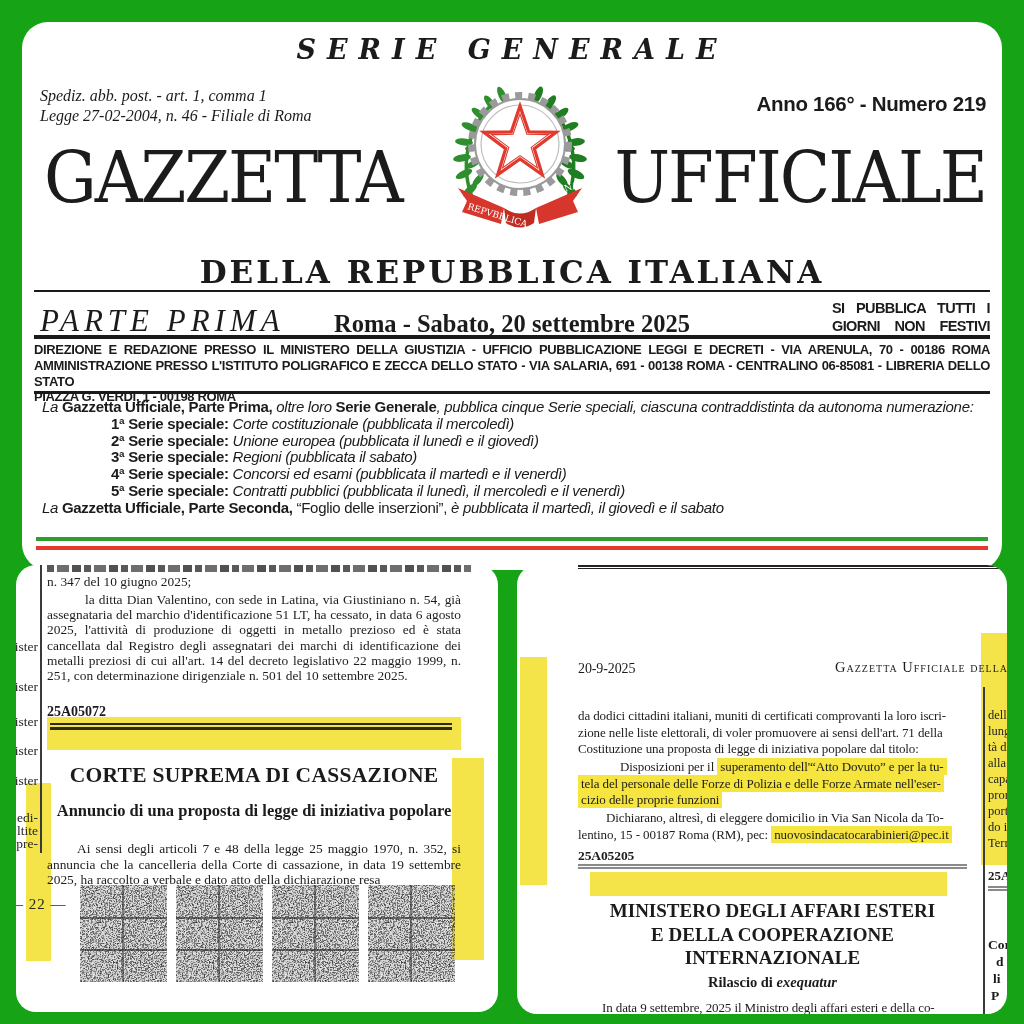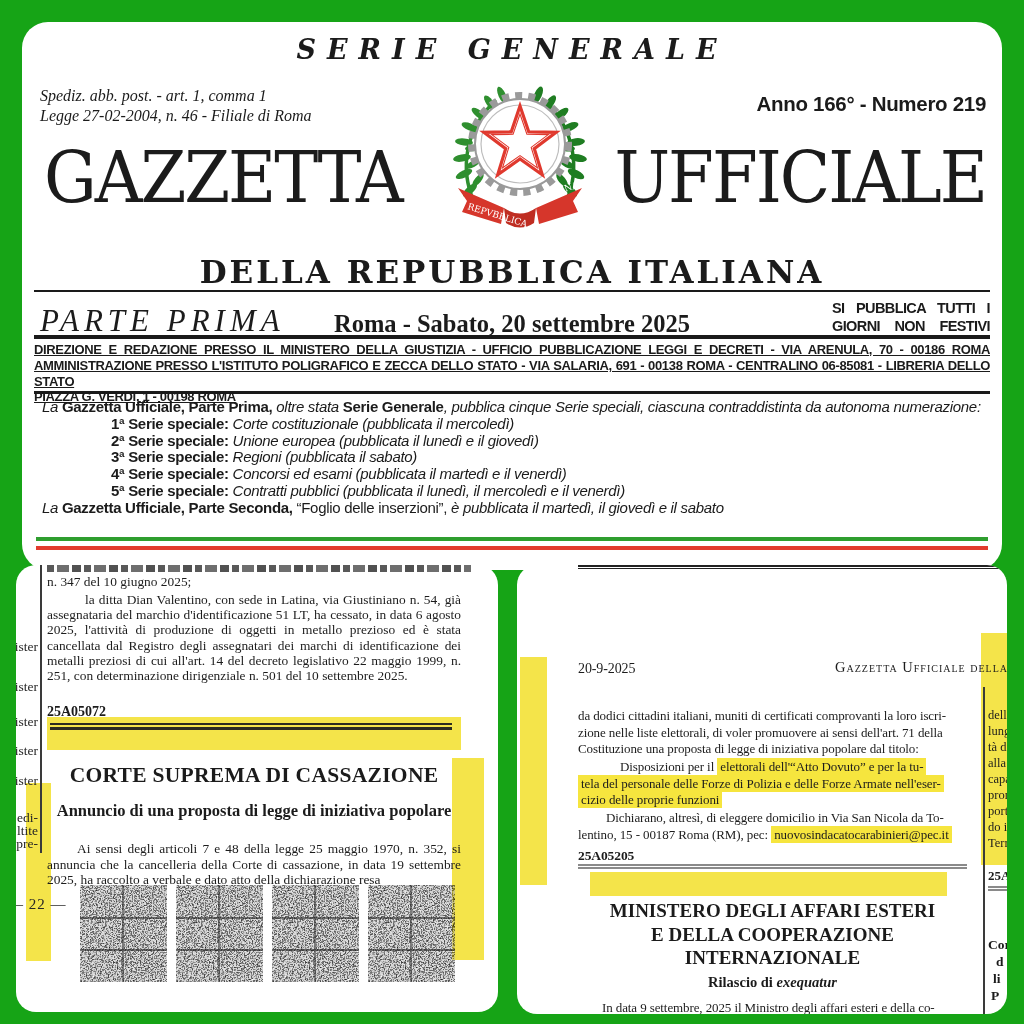--- a/index.html
+++ b/index.html
@@ -25,21 +25,21 @@
   .serie-generale{top:12px;left:0;width:100%;text-align:center;font-size:27px;font-weight:bold;font-style:italic;letter-spacing:11px;}
   .spediz{left:18px;top:64px;font-size:16px;font-style:italic;line-height:19.5px;}
   .issue-no{right:16px;top:70px;font-size:20.5px;font-weight:bold;font-family:"Liberation Sans",sans-serif;letter-spacing:-0.3px;}
   .masthead-word{top:114px;font-size:66px;letter-spacing:-2px;transform:scaleY(1.08);transform-origin:top;font-weight:500;}
   .subtitle{top:232px;left:0;width:100%;text-align:center;font-size:31px;font-weight:bold;letter-spacing:3px;}
   .rule{position:absolute;background:#1a1a1a;left:12px;right:12px;}
   .parte-prima{left:18px;top:281px;font-size:31px;font-style:italic;letter-spacing:5px;}
   .date-line{left:250px;top:288px;width:480px;text-align:center;font-size:24.5px;font-weight:bold;}
   .pub-box{right:12px;top:277px;width:158px;font-family:"Liberation Sans",sans-serif;font-weight:bold;font-size:14.5px;line-height:18px;}
   .pub-box div{text-align:justify;text-align-last:justify;letter-spacing:-0.6px;}
-  .addr{left:12px;right:12px;top:320px;font-family:"Liberation Sans",sans-serif;font-weight:bold;font-size:13px;line-height:15.8px;letter-spacing:-0.35px;text-decoration:underline;}
+  .addr{left:12px;right:12px;top:320px;font-family:"Liberation Sans",sans-serif;font-weight:bold;font-size:13px;line-height:15.8px;letter-spacing:-0.35px;}
   .addr .just{text-align:justify;text-align-last:justify;}
   .serieblock{left:20px;right:16px;top:377px;font-family:"Liberation Sans",sans-serif;font-size:15px;line-height:16.8px;letter-spacing:-0.3px;}
   .serieblock .intro{padding-left:48px;text-indent:-48px;}
   .serieblock .item{margin-left:69px;}
   .tric-green{position:absolute;left:14px;right:14px;top:515px;height:4px;background:#2f9e2f;}
   .tric-red{position:absolute;left:14px;right:14px;top:524px;height:4px;background:#e23b2e;}
 
   
   .scan{font-size:13.4px;line-height:15.2px;color:#1c1c1c;}
   .divider{position:absolute;background:#3a3a3a;width:1.5px;z-index:1;}
@@ -173,21 +173,21 @@
 
   <div class="abs addr">
     <div class="just">DIREZIONE E REDAZIONE PRESSO IL MINISTERO DELLA GIUSTIZIA - UFFICIO PUBBLICAZIONE LEGGI E DECRETI - VIA ARENULA, 70 - 00186 ROMA</div>
     <div class="just">AMMINISTRAZIONE PRESSO L'ISTITUTO POLIGRAFICO E ZECCA DELLO STATO - VIA SALARIA, 691 - 00138 ROMA - CENTRALINO 06-85081 - LIBRERIA DELLO STATO</div>
     <div>PIAZZA G. VERDI, 1 - 00198 ROMA</div>
   </div>
 
   <div class="rule" style="top:369px;height:2.5px;"></div>
 
   <div class="abs serieblock">
-    <div class="intro"><span class="i">La </span><span class="b">Gazzetta Ufficiale, Parte Prima,</span><span class="i"> oltre stata </span><span class="b">Serie Generale</span><span class="i">, pubblica cinque Serie speciali, ciascuna contraddistinta da autonoma numerazione:</span></div>
+    <div class="intro"><span class="i">La </span><span class="b">Gazzetta Ufficiale, Parte Prima,</span><span class="i"> oltre loro </span><span class="b">Serie Generale</span><span class="i">, pubblica cinque Serie speciali, ciascuna contraddistinta da autonoma numerazione:</span></div>
     <div class="item"><span class="b">1ª Serie speciale:</span> <span class="i">Corte costituzionale (pubblicata il mercoledì)</span></div>
     <div class="item"><span class="b">2ª Serie speciale:</span> <span class="i">Unione europea (pubblicata il lunedì e il giovedì)</span></div>
     <div class="item"><span class="b">3ª Serie speciale:</span> <span class="i">Regioni (pubblicata il sabato)</span></div>
     <div class="item"><span class="b">4ª Serie speciale:</span> <span class="i">Concorsi ed esami (pubblicata il martedì e il venerdì)</span></div>
     <div class="item"><span class="b">5ª Serie speciale:</span> <span class="i">Contratti pubblici (pubblicata il lunedì, il mercoledì e il venerdì)</span></div>
     <div><span class="i">La </span><span class="b">Gazzetta Ufficiale, Parte Seconda,</span><span> “Foglio delle inserzioni”, </span><span class="i">è pubblicata il martedì, il giovedì e il sabato</span></div>
   </div>
 
   <div class="tric-green"></div>
   <div class="tric-red"></div>
@@ -267,21 +267,21 @@
   <div class="ybar" style="left:73px;top:307px;width:357px;height:24px;"></div>
 
   <div class="rc-line ser" style="top:96px;font-size:14px;">20-9-2025</div>
   <div class="rc-line ser runhead" style="left:318px;top:94px;">Gazzetta Ufficiale della Re</div>
   <div class="headrule"></div>
 
   <div class="rc-line" style="top:143px;">da dodici cittadini italiani, muniti di certificati comprovanti la loro iscri-</div>
   <div class="rc-line" style="top:159.5px;">zione nelle liste elettorali, di voler promuovere ai sensi dell'art. 71 della</div>
   <div class="rc-line" style="top:176px;">Costituzione una proposta di legge di iniziativa popolare dal titolo:</div>
 
-  <div class="rc-line" style="top:194px;padding-left:42px;"><span>Disposizioni per il </span><span class="hl">elettorali dell'“Atto Dovuto” e per la tu-</span></div>
+  <div class="rc-line" style="top:194px;padding-left:42px;"><span>Disposizioni per il </span><span class="hl">superamento dell'“Atto Dovuto” e per la tu-</span></div>
   <div class="rc-line" style="top:210.5px;"><span class="hl">tela del personale delle Forze di Polizia e delle Forze Armate nell'eser-</span></div>
   <div class="rc-line" style="top:227px;"><span class="hl">cizio delle proprie funzioni</span></div>
 
   <div class="rc-line" style="top:245px;padding-left:28px;">Dichiarano, altresì, di eleggere domicilio in Via San Nicola da To-</div>
   <div class="rc-line" style="top:261.5px;"><span>lentino, 15 - 00187 Roma (RM), pec: </span><span class="hl">nuovosindacatocarabinieri@pec.it</span></div>
 
   <div class="rc-line b" style="top:283px;font-size:13.5px;">25A05205</div>
 
   <div class="grayrule" style="left:61px;top:299px;width:389px;"></div>
 

